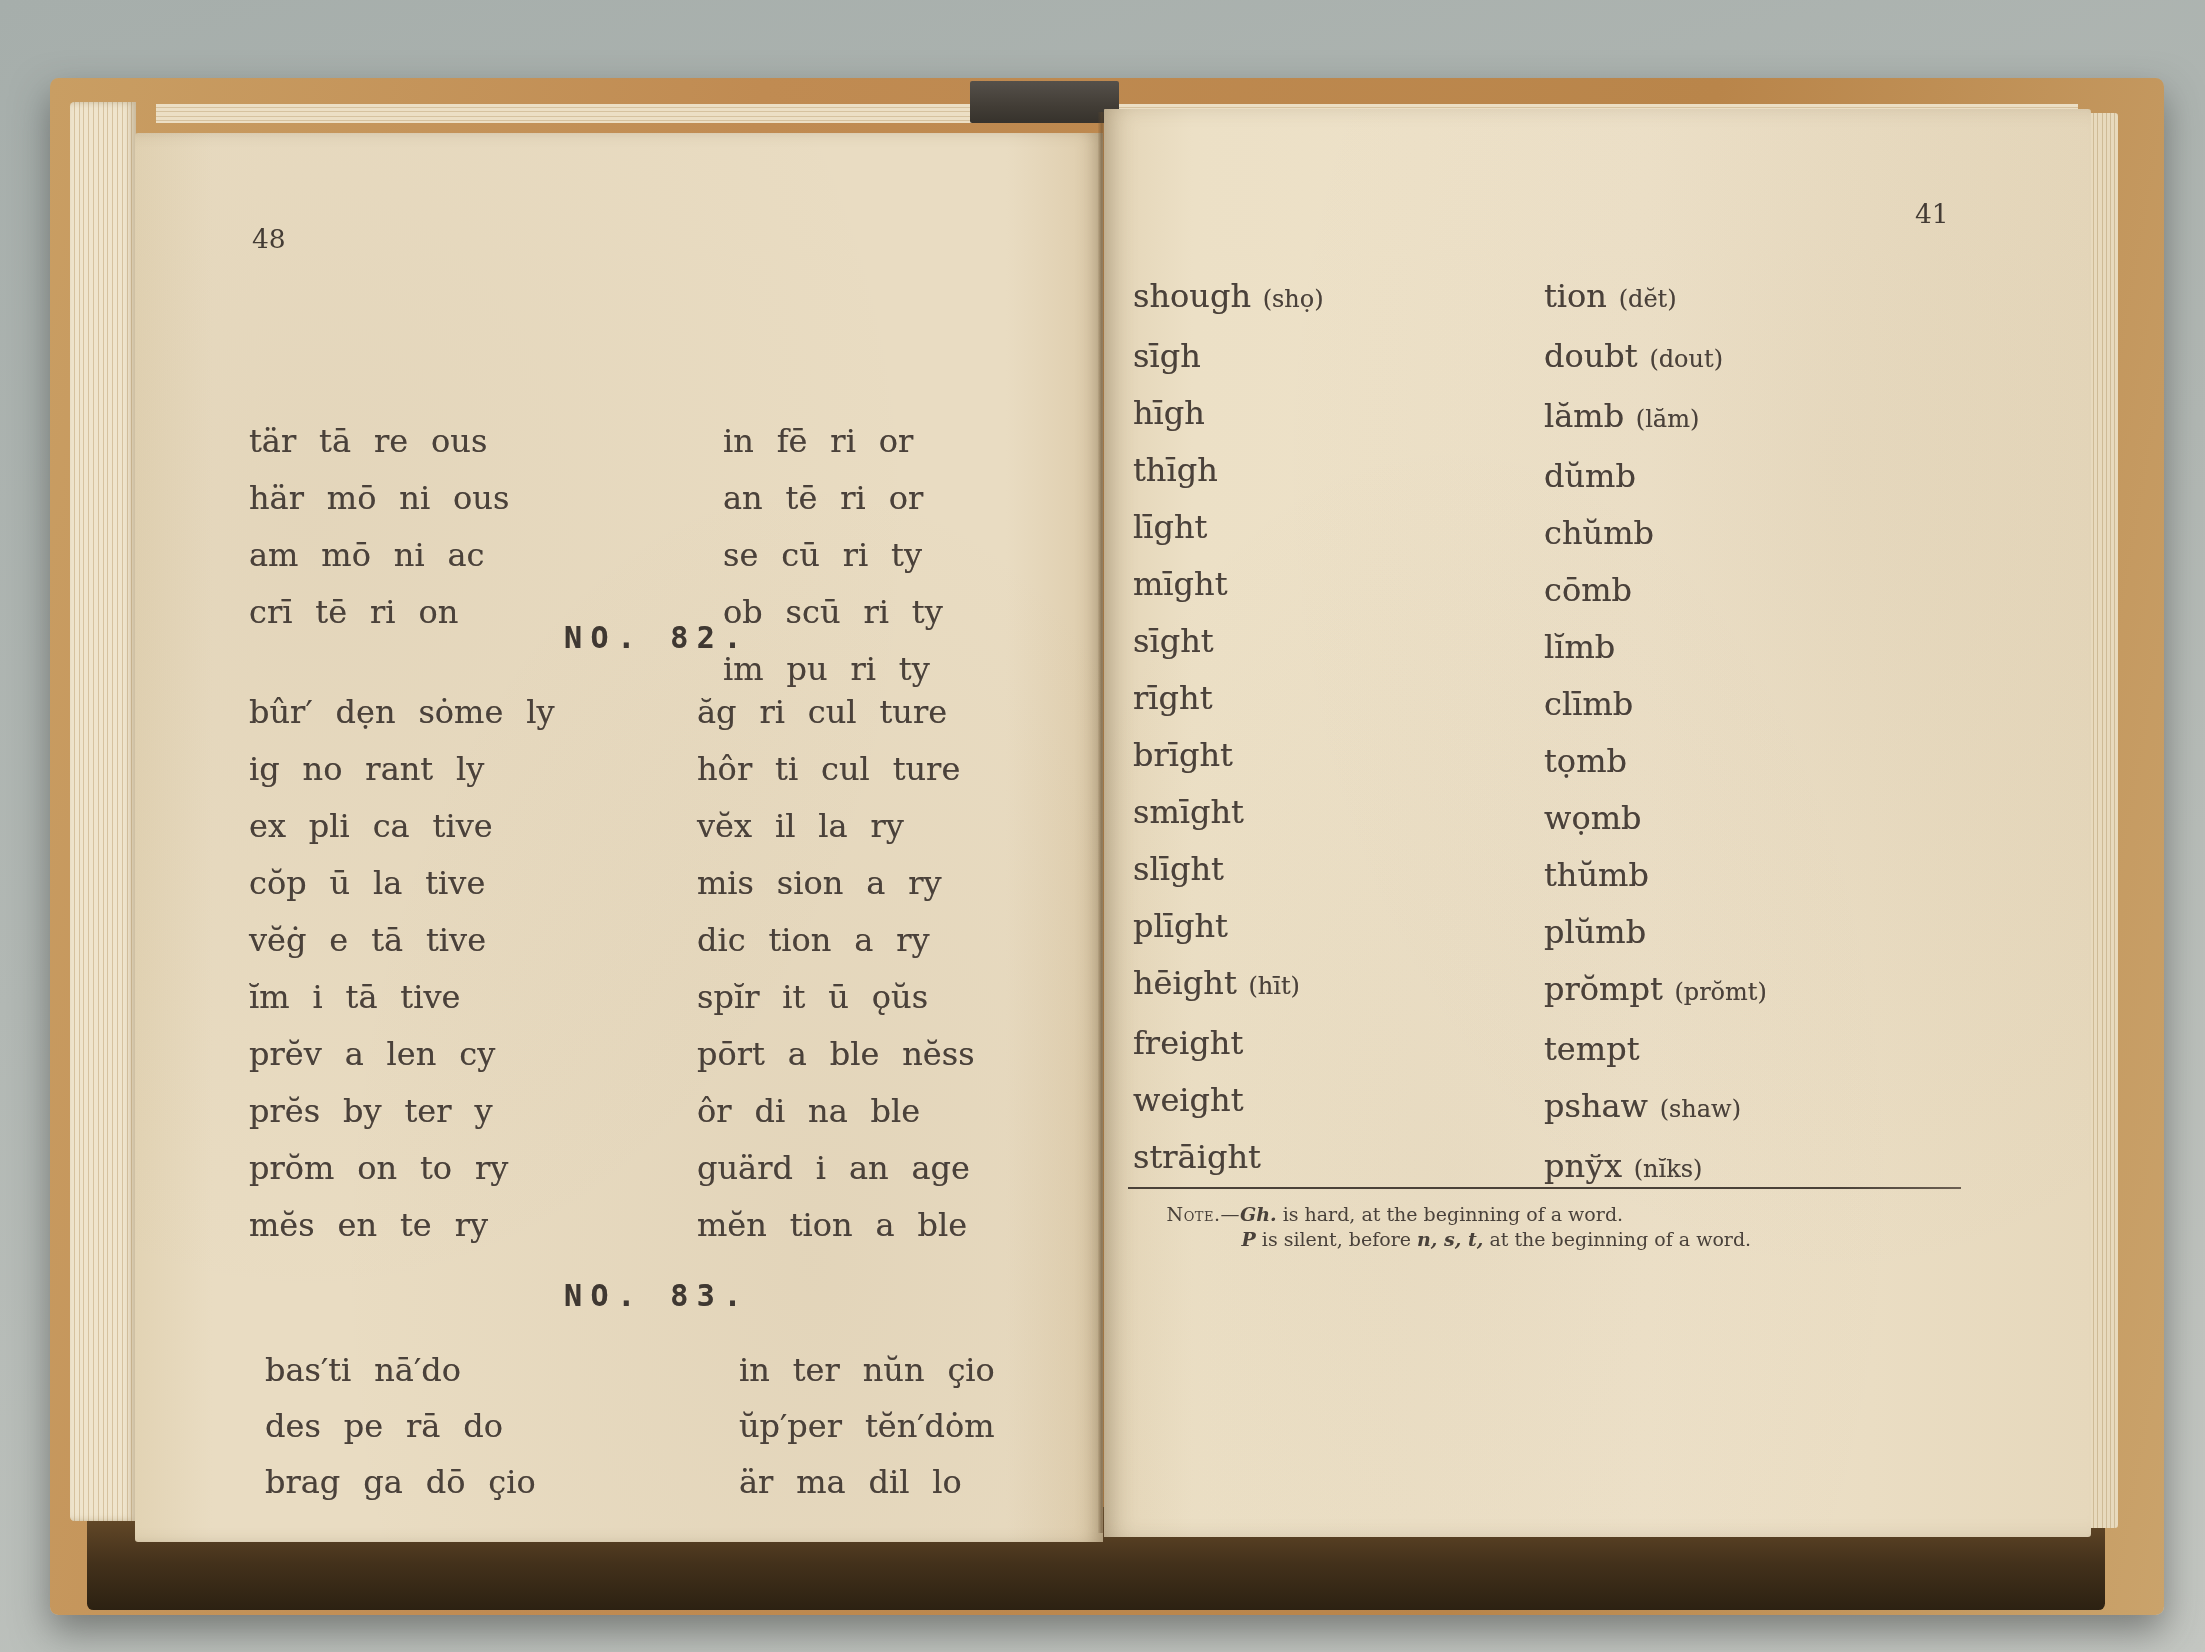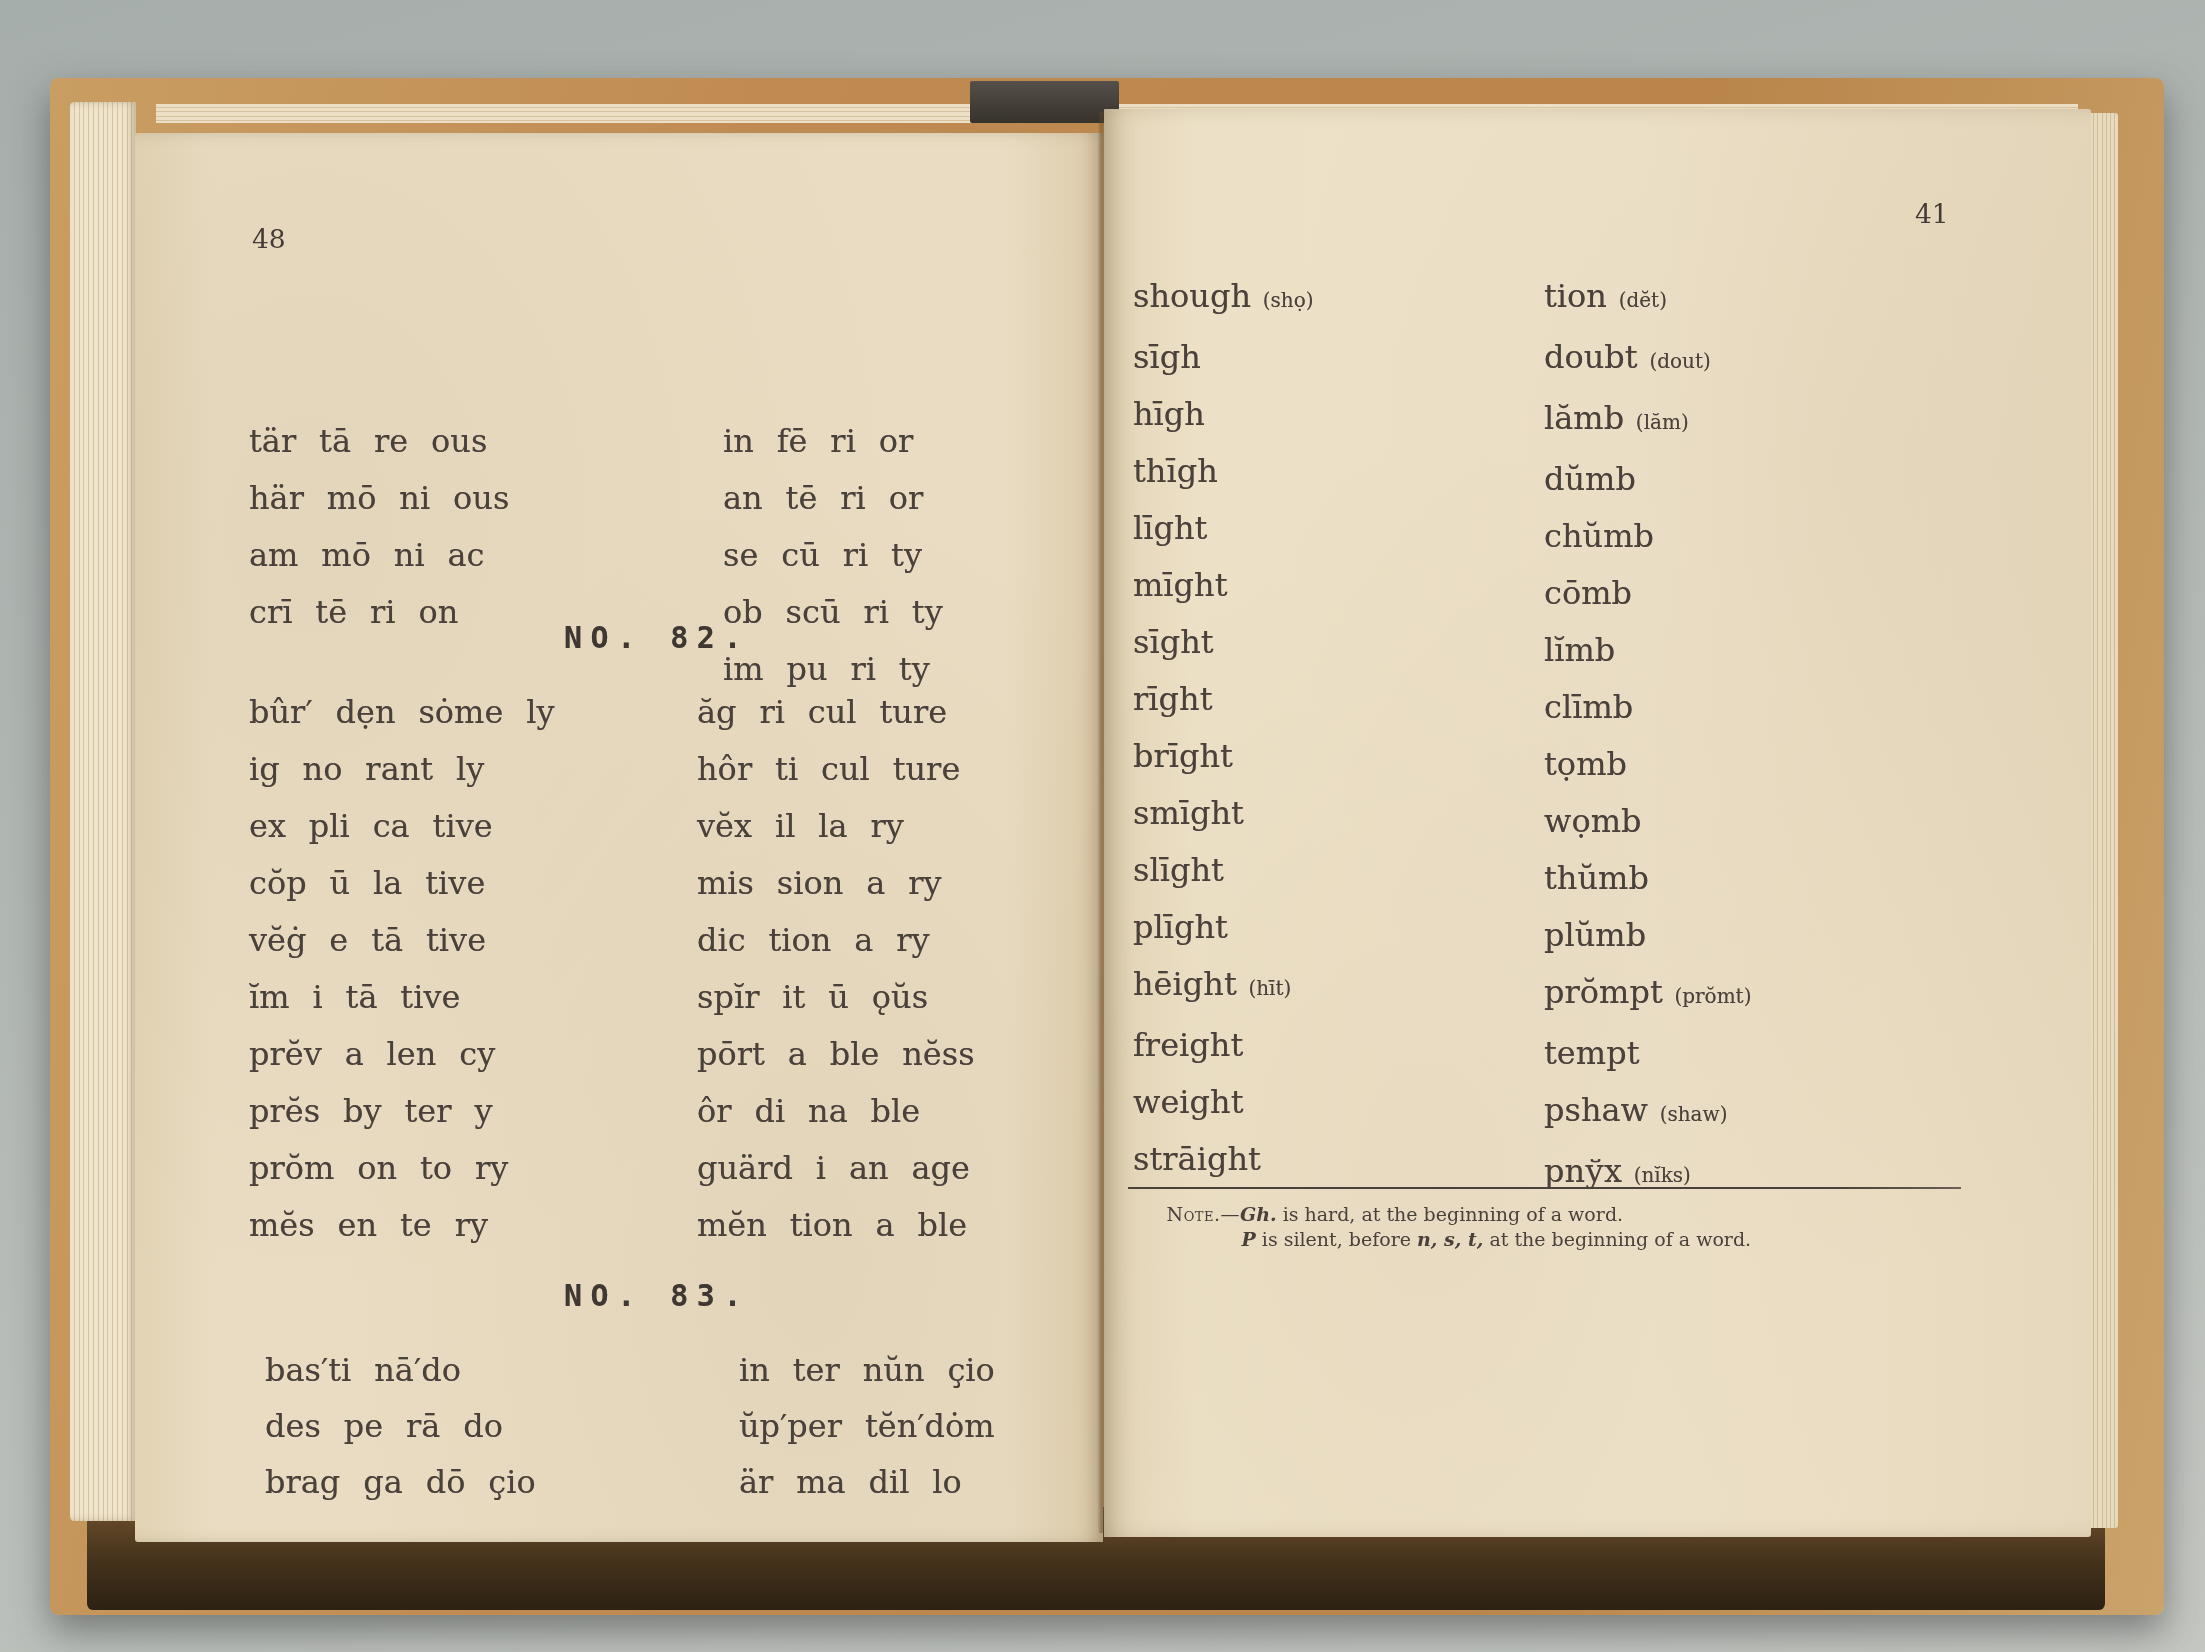--- a/index.html
+++ b/index.html
@@ -39,21 +39,21 @@
            linear-gradient(to right,#e3d4b6 0%,#ece0c6 9%,#eee2ca 55%,#e6d8bc 100%);
          box-shadow:inset 16px 0 25.4px -10.6px rgba(90,70,40,.4);}
   .gutter{position:absolute;left:1098px;top:112px;width:7.4px;height:1421px;
          background:linear-gradient(to right,rgba(95,72,44,.08),rgba(95,72,44,.5) 55%,rgba(95,72,44,.1));}
   
   .pageno{position:absolute;font-size:26.5px;color:#443c35;}
   .pageno-left{left:117px;top:90px;}
   .pageno-right{left:811px;top:89px;}
   .wordcol{position:absolute;font-size:32px;line-height:57px;white-space:nowrap;
            word-spacing:12.7px;text-shadow:0 0 0.5px rgba(74,65,58,.45);}
-  .wordcol .pron{font-size:20px;margin-left:11.7px;word-spacing:2.1px;}
+  .wordcol .pron{font-size:24px;margin-left:11.7px;word-spacing:2.1px;}
   .lp-s1-c1{left:114px;top:280px;}
   .lp-s1-c2{left:588px;top:280px;}
   .lp-s2-c1{left:114px;top:551px;}
   .lp-s2-c2{left:562px;top:551px;}
   .lp-s3-c1{left:130px;top:1209px;line-height:56px;}
   .lp-s3-c2{left:604px;top:1209px;line-height:56px;}
   .rp-c1{left:29px;top:159px;}
   .rp-c2{left:440px;top:159px;}
   .heading{position:absolute;left:114px;width:816px;text-align:center;
            font-family:"DejaVu Sans Mono","Liberation Mono",monospace;

